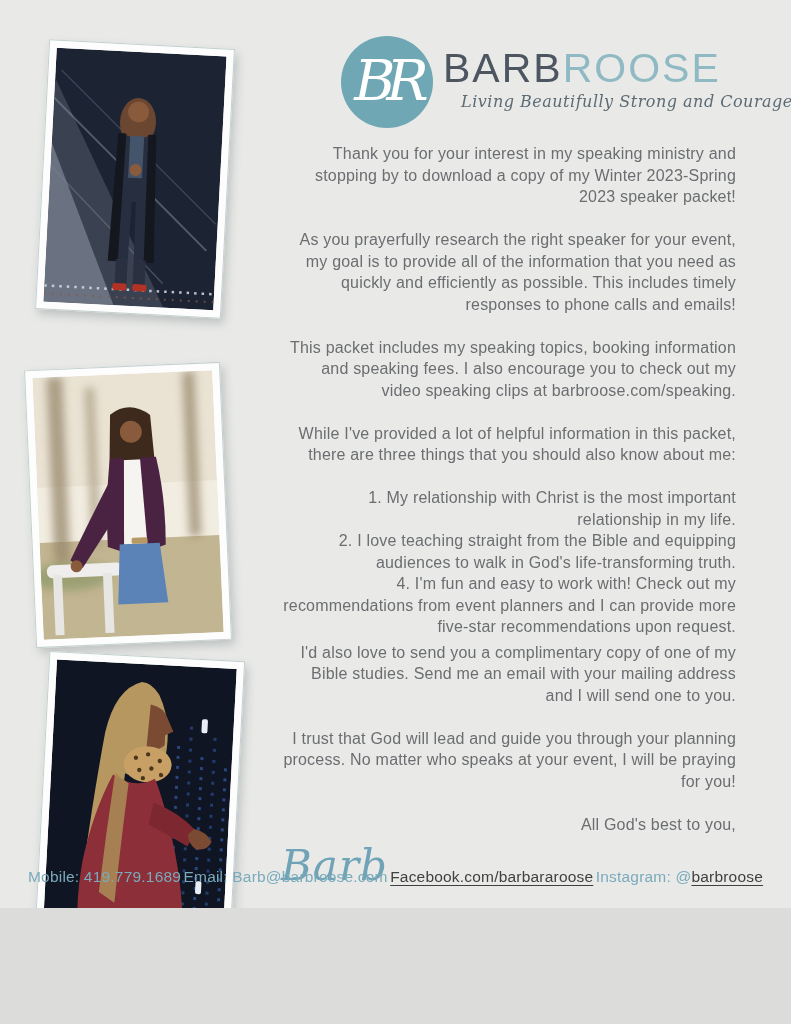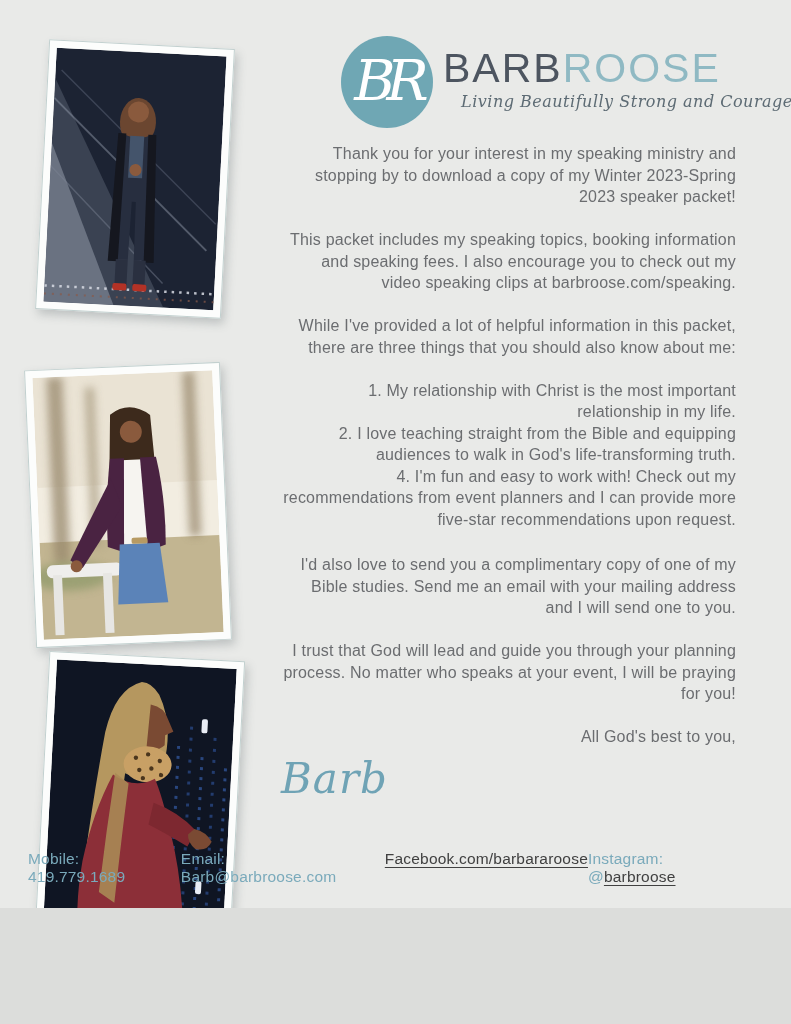--- a/index.html
+++ b/index.html
@@ -43,30 +43,30 @@
     white-space:nowrap;
   }
 
   
   .letter {
     position:absolute; left:281px; top:143px; width:455px;
     color:#6b6d70; font-size:16px; line-height:21.5px; letter-spacing:.2px;
   }
   .letter p { margin:0 0 21.5px;text-align:right; }
   .letter .list-line { margin:0; }
-  .letter .list-block { margin-bottom:24px; }
+  .letter .list-block { margin-bottom:4px; }
   .closing { margin-bottom:8px !important; }
   .signature {
     font-family:"DejaVu Serif", serif; font-style:italic;
     color:#6fa3b5; font-size:42px; line-height:1.1; letter-spacing:1px;
   }
 
   
   .footer {
-    position:absolute; left:0; right:8px; bottom:22px;
+    position:absolute; left:0; right:0; bottom:22px;
     display:flex; justify-content:space-between; align-items:baseline;
     padding:0 28px;
     color:#7aaabb; font-size:15.5px; letter-spacing:.2px;
   }
   .footer a, .footer .u {
     color:#404040; text-decoration:underline; text-underline-offset:3px;
   }
 </style>
 </head>
 <body>
@@ -175,20 +175,21 @@
       <text x="46" y="64" text-anchor="middle" font-family="DejaVu Serif, serif" font-style="italic" font-size="56" letter-spacing="-9" fill="#ffffff">BR</text>
     </svg>
     <div class="logo-names">
       <div class="logo-wordmark"><span class="wordmark-primary">BARB</span><span class="wordmark-secondary">ROOSE</span></div>
       <div class="logo-tagline">Living Beautifully Strong and Courageous</div>
     </div>
   </div>
 
   <div class="letter">
     <p>Thank you for your interest in my speaking ministry and stopping by to download a copy of my Winter 2023-Spring 2023 speaker packet!</p>
+    <p>As you prayerfully research the right speaker for your event, my goal is to provide all of the information that you need as quickly and efficiently as possible. This includes timely responses to phone calls and emails!</p>
     <p>This packet includes my speaking topics, booking information and speaking fees. I also encourage you to check out my video speaking clips at barbroose.com/speaking.</p>
     <p>While I've provided a lot of helpful information in this packet, there are three things that you should also know about me:</p>
     <div class="list-block">
       <p class="list-line">1. My relationship with Christ is the most important relationship in my life.</p>
       <p class="list-line">2. I love teaching straight from the Bible and equipping audiences to walk in God's life-transforming truth.</p>
       <p class="list-line">4. I'm  fun and easy to work with! Check out my recommendations from event planners and I can provide more five-star recommendations upon request.</p>
     </div>
     <p>I'd also love to send you a complimentary copy of one of my Bible studies. Send me an email with your mailing address and I will send one to you.</p>
     <p>I trust that God will lead and guide you through your planning process. No matter who speaks at your event,  I will be praying for you!</p>
     <p class="closing">All God's best to you,</p>

